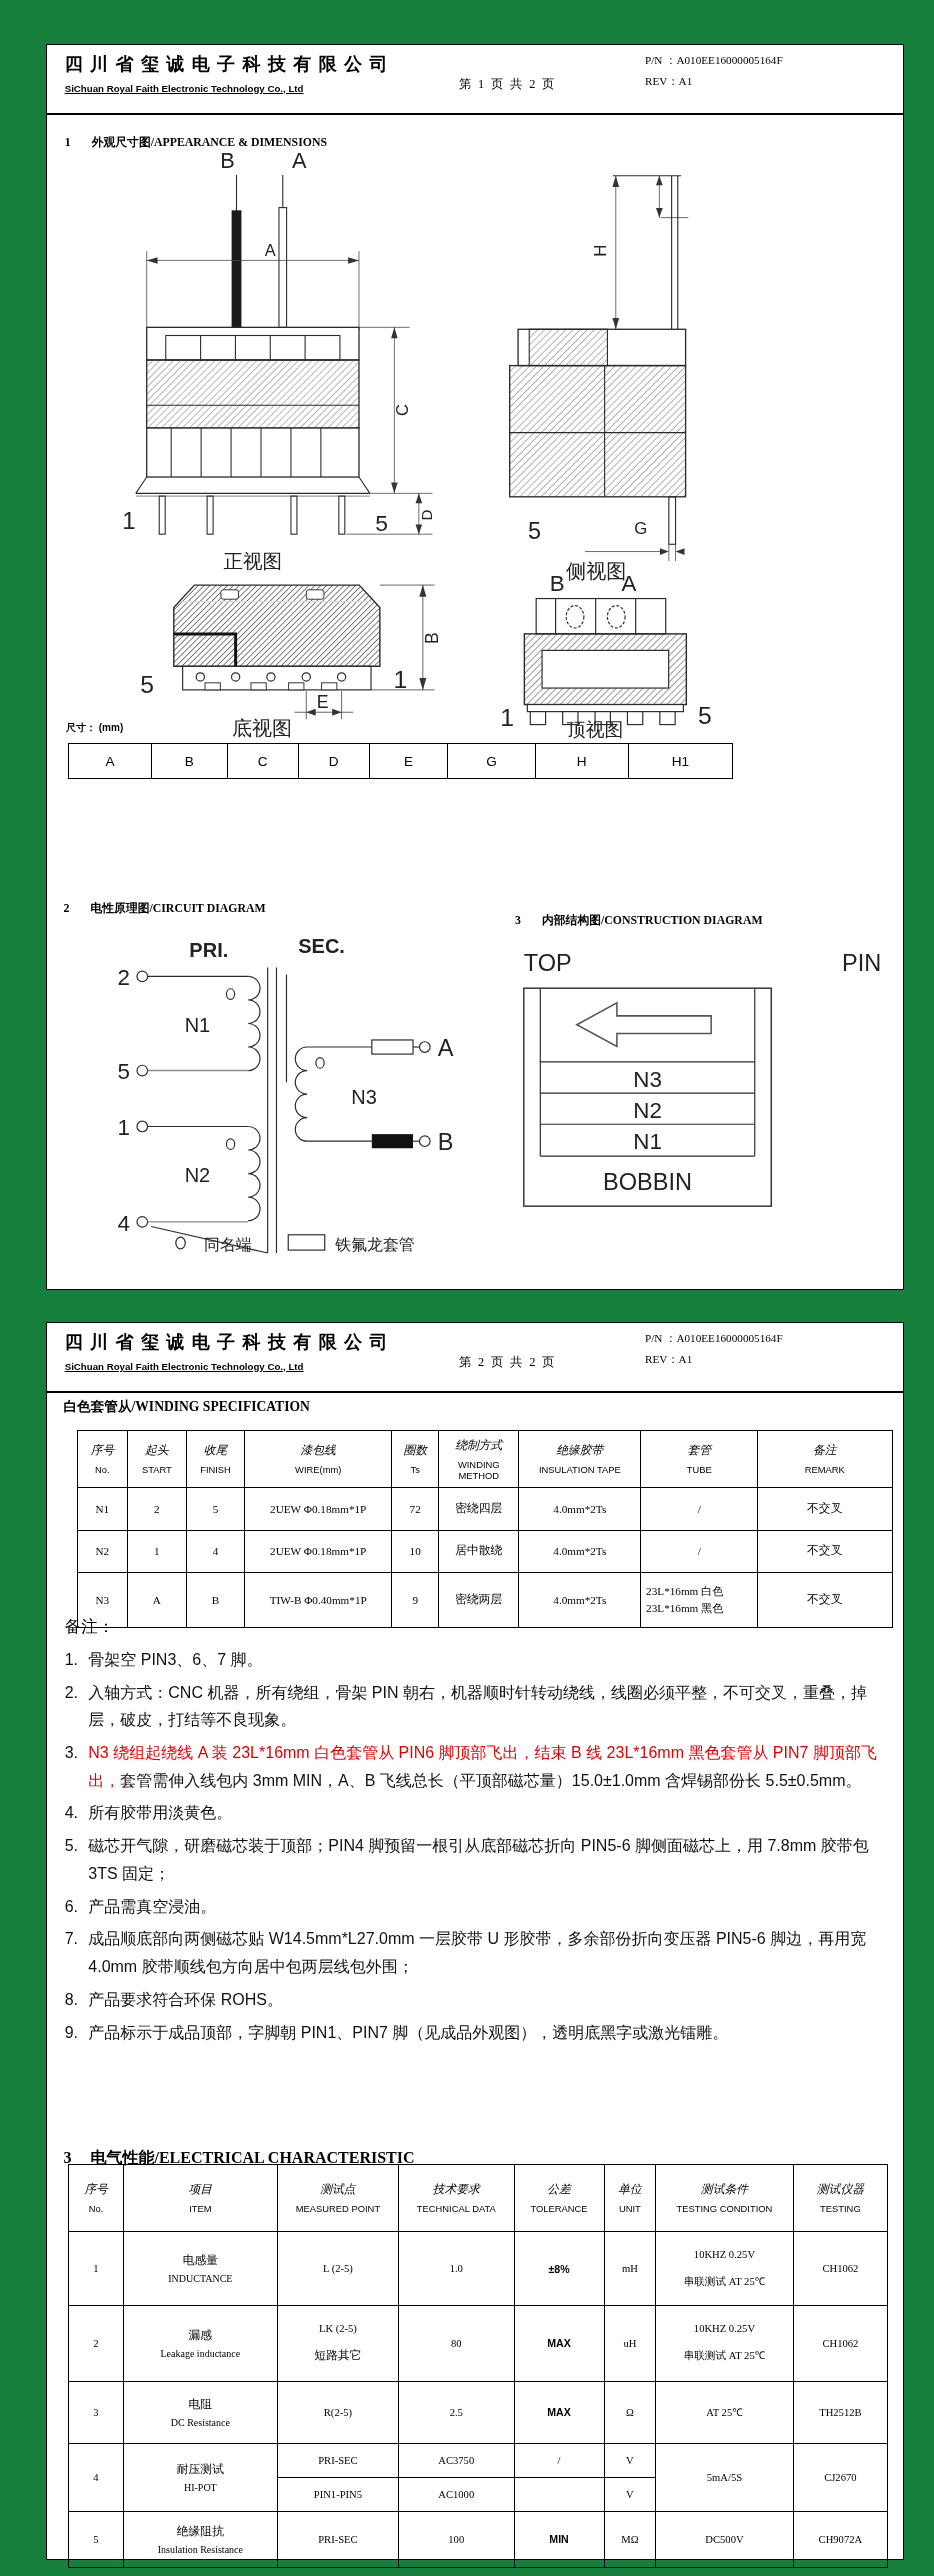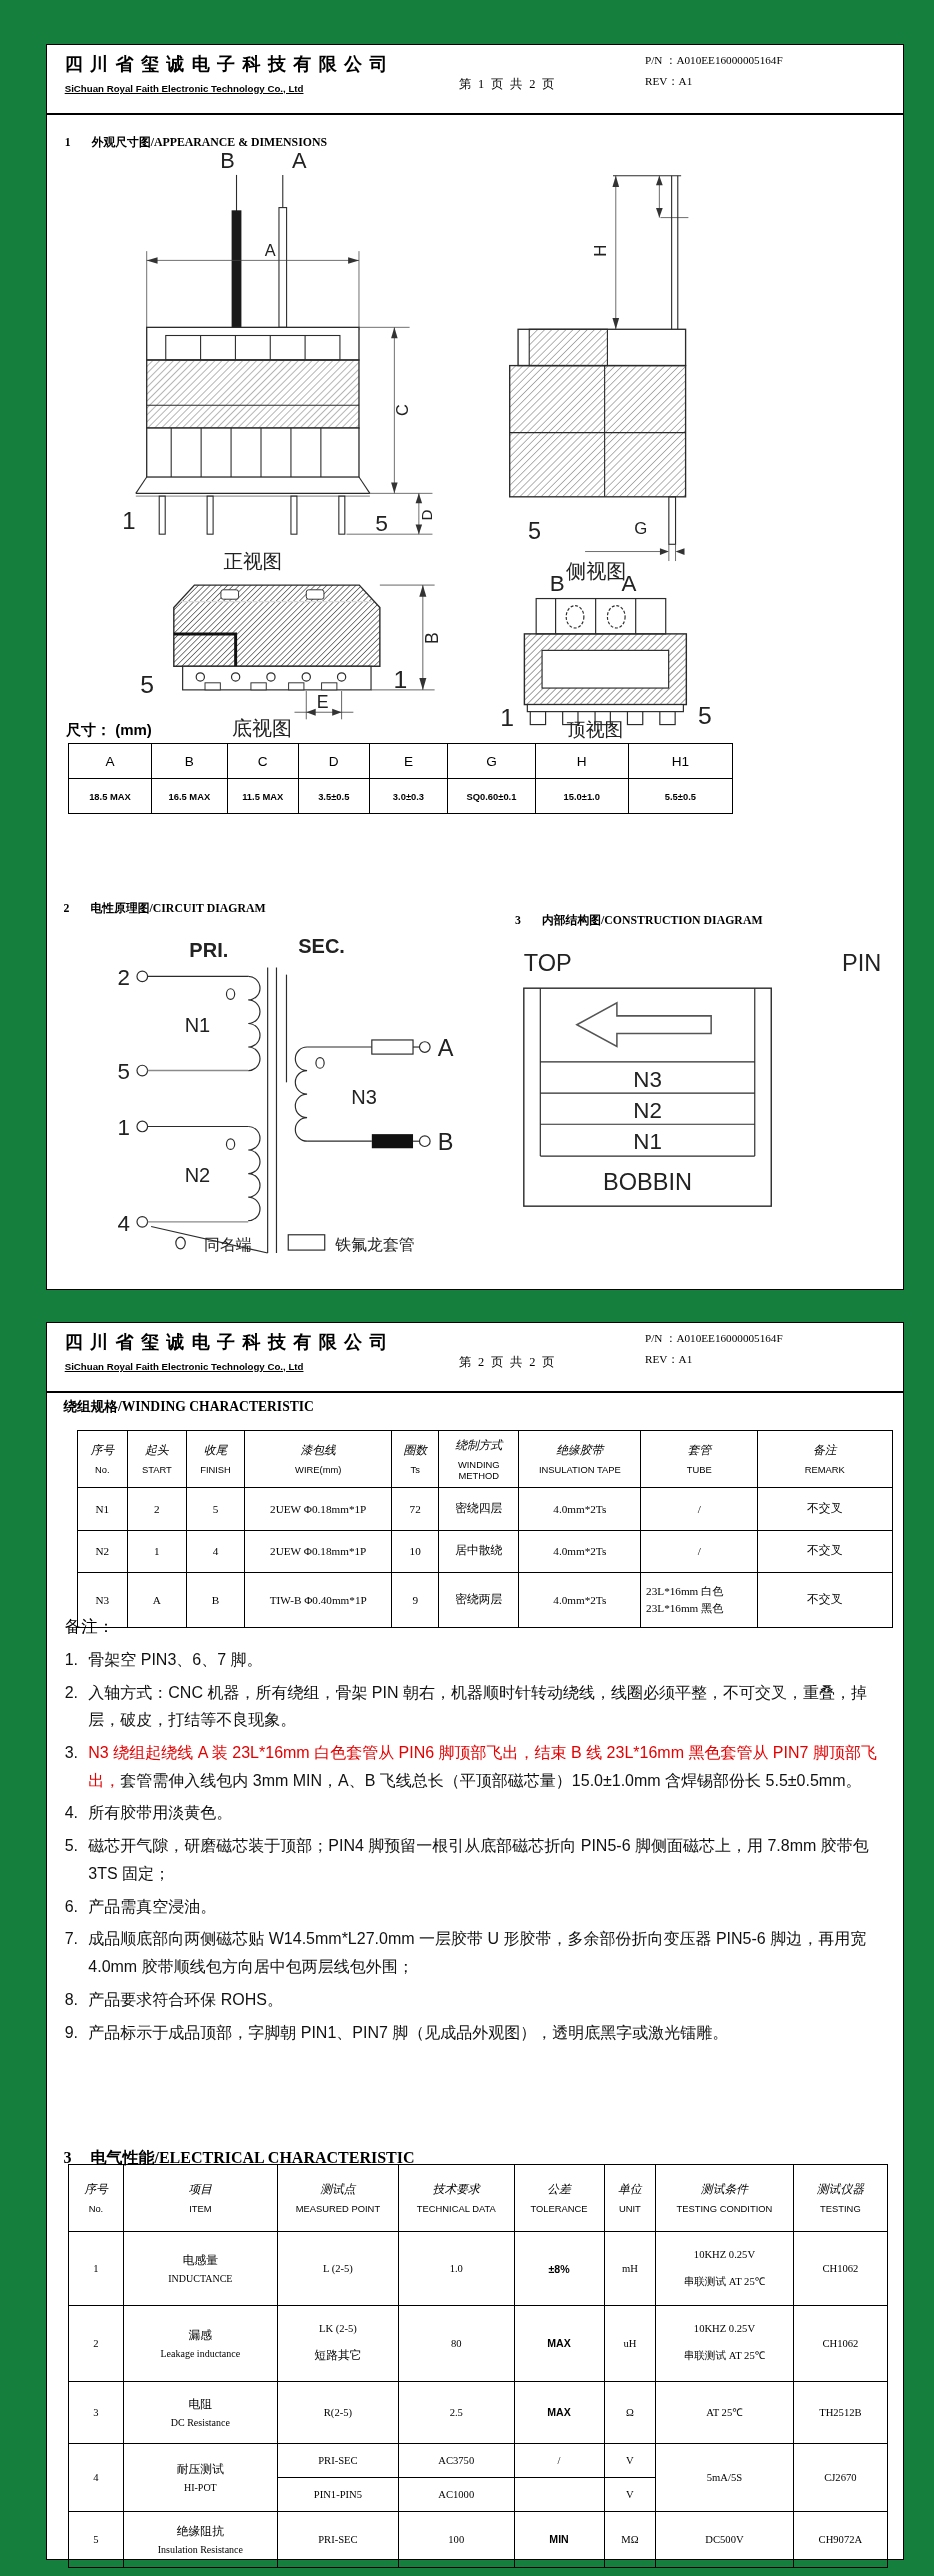--- a/index.html
+++ b/index.html
@@ -16,21 +16,21 @@
   .company-en{font-size:9.7px;font-weight:bold;text-decoration:underline;margin-top:7px;white-space:nowrap;}
   .pageinfo{position:absolute;left:412px;top:31px;font-size:12.4px;letter-spacing:1.8px;font-family:"Liberation Serif",serif;}
   .pnrev{position:absolute;left:598px;top:8.2px;font-family:"Liberation Serif",serif;font-size:11.2px;}
   .pnrev .row{margin-bottom:5.9px;white-space:nowrap;}
 
   
   .sec-title{position:absolute;font-size:11.8px;font-weight:bold;font-family:"Liberation Serif",serif;white-space:nowrap;margin-top:12px;}
   .sec-title .num{display:inline-block;min-width:27px;}
 
   
-  .size-label{position:absolute;left:19px;top:676px;font-size:15px;font-weight:bold;}
+  .size-label{position:absolute;left:19px;top:676px;font-size:10px;font-weight:bold;}
   .dimtable{position:absolute;left:21px;top:698px;width:665px;border-collapse:collapse;table-layout:fixed;}
   .dimtable td{border:0.9px solid #000;text-align:center;height:32px;}
   .dimtable tr.hd td{font-size:13.6px;}
   .dimtable tr.vl td{font-size:9.4px;font-weight:bold;}
 
   
   svg{position:absolute;overflow:visible;}
   svg text{font-family:"Liberation Sans",sans-serif;fill:#222;}
   .dwg-line{stroke:#2b2b2b;stroke-width:2;fill:none;}
   .dwg-thin{stroke:#444;stroke-width:1.4;fill:none;}
@@ -298,30 +298,20 @@
           <tr class="hd">
         <td>A</td>
         <td>B</td>
         <td>C</td>
         <td>D</td>
         <td>E</td>
         <td>G</td>
         <td>H</td>
         <td>H1</td>
       </tr>
-      <tr class="vl">
-        <td>18.5 MAX</td>
-        <td>16.5 MAX</td>
-        <td>11.5 MAX</td>
-        <td>3.5±0.5</td>
-        <td>3.0±0.3</td>
-        <td>SQ0.60±0.1</td>
-        <td>15.0±1.0</td>
-        <td>5.5±0.5</td>
-      </tr>
     </tbody>
       </table>
 
     <div class="sec-title" style="left:16.5px;top:844px;">
       <span class="num">2</span><span>电性原理图/CIRCUIT DIAGRAM</span>
     </div>
     <div class="sec-title" style="left:468px;top:856px;">
       <span class="num">3</span><span>内部结构图/CONSTRUCTION DIAGRAM</span>
     </div>
 
@@ -411,21 +401,21 @@
         <div class="company-cn">四 川 省 玺 诚 电 子 科 技 有 限 公 司</div>
         <div class="company-en">SiChuan Royal Faith Electronic Technology Co., Ltd</div>
       </div>
       <div class="pageinfo">第 2 页 共 2 页</div>
       <div class="pnrev">
         <div class="row"><span>P/N ：</span><span>A010EE16000005164F</span></div>
         <div class="row"><span>REV：</span><span>A1</span></div>
       </div>
     </div>
 
-    <div class="wind-title">绕组规格/WINDING CHARACTERISTIC</div>
+    <div class="wind-title">白色套管从/WINDING SPECIFICATION</div>
 
     <table class="wtable">
       <colgroup>
         <col style="width:6.2%">
           <col style="width:7.2%">
           <col style="width:7.2%">
           <col style="width:18%">
         <col style="width:5.8%">
           <col style="width:9.8%">
           <col style="width:15%">

